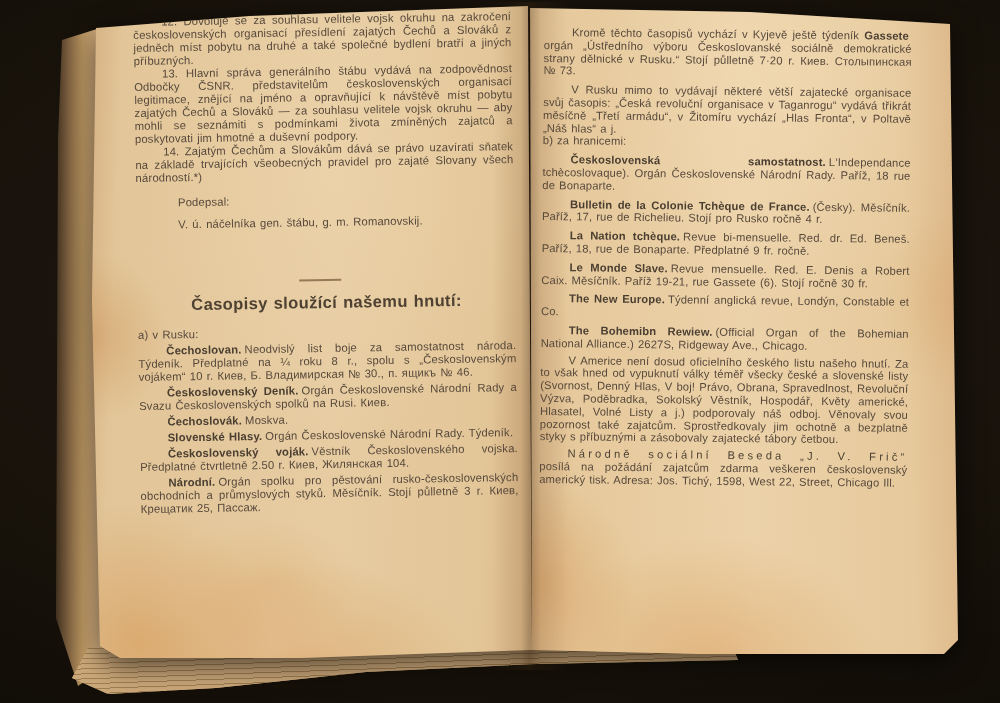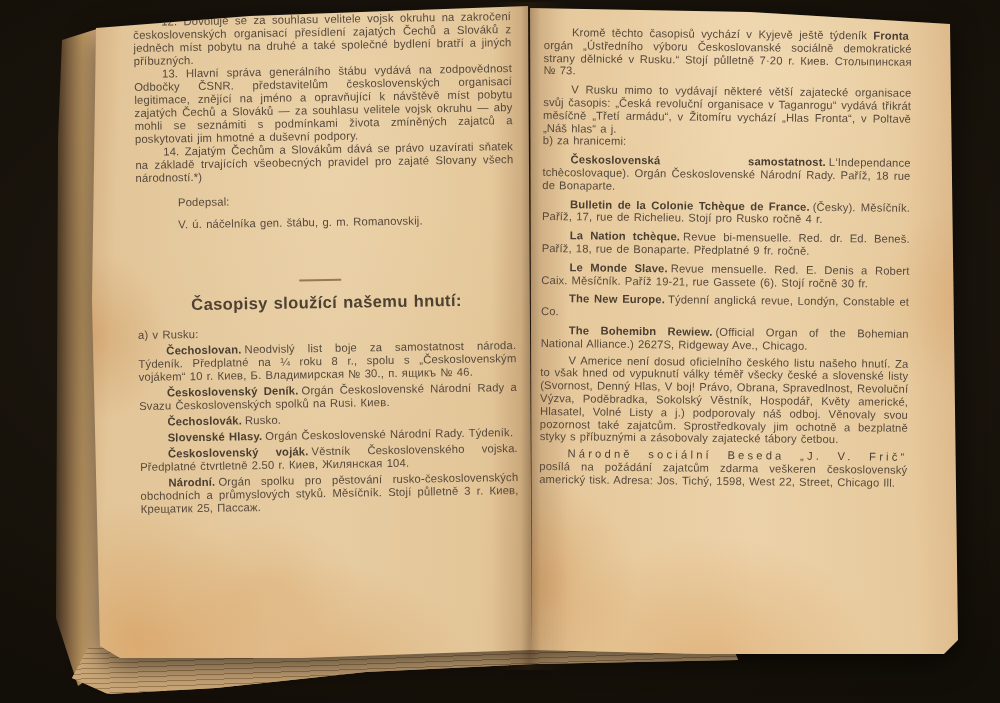--- a/index.html
+++ b/index.html
@@ -92,30 +92,30 @@
         <p>13. Hlavní správa generálního štábu vydává na zodpovědnost Odbočky ČSNR. představitelům československých organisací legitimace, znějící na jméno a opravňující k návštěvě míst pobytu zajatých Čechů a Slováků — za souhlasu velitele vojsk okruhu — aby mohli se seznámiti s podmínkami života zmíněných zajatců a poskytovati jim hmotné a duševní podpory.</p>
         <p>14. Zajatým Čechům a Slovákům dává se právo uzavírati sňatek na základě trvajících všeobecných pravidel pro zajaté Slovany všech národností.*)</p>
         <p class="podepsal">Podepsal:</p>
         <p class="signature">V. ú. náčelníka gen. štábu, g. m. Romanovskij.</p>
         <div class="divider"></div>
         <p class="heading">Časopisy sloužící našemu hnutí:</p>
         <p class="section-label">a) v Rusku:</p>
 
         <p class="entry"><b>Čechoslovan.</b><span>Neodvislý list boje za samostatnost národa. Týdeník. Předplatné na ¼ roku 8 r., spolu s „Československým vojákem“ 10 r. Киев, Б. Владимирская № 30., п. ящикъ № 46.</span></p>
         <p class="entry"><b>Československý Deník.</b><span>Orgán Československé Národní Rady a Svazu Československých spolků na Rusi. Киев.</span></p>
-        <p class="entry"><b>Čechoslovák.</b><span>Rusko.</span></p>
+        <p class="entry"><b>Čechoslovák.</b><span>Moskva.</span></p>
         <p class="entry"><b>Slovenské Hlasy.</b><span>Orgán Československé Národní Rady. Týdeník.</span></p>
         <p class="entry"><b>Československý voják.</b><span>Věstník Československého vojska. Předplatné čtvrtletně 2.50 r. Киев, Жилянская 104.</span></p>
         <p class="entry"><b>Národní.</b><span>Orgán spolku pro pěstování rusko-československých obchodních a průmyslových styků. Měsíčník. Stojí půlletně 3 r. Киев, Крещатик 25, Пассаж.</span></p>
       </div>
     </div>
 
     <div class="page page-right">
       <div class="content content-right">
-        <p><span>Kromě těchto časopisů vychází v Kyjevě ještě týdeník </span><b>Fronta</b><span> orgán „Ústředního výboru Českoslovanské sociálně demokratické strany dělnické v Rusku.“ Stojí půlletně 7·20 r. Киев. Столыпинская № 73.</span></p>
+        <p><span>Kromě těchto časopisů vychází v Kyjevě ještě týdeník </span><b>Gassete</b><span> orgán „Ústředního výboru Českoslovanské sociálně demokratické strany dělnické v Rusku.“ Stojí půlletně 7·20 r. Киев. Столыпинская № 73.</span></p>
         <p class="gap6">V Rusku mimo to vydávají některé větší zajatecké organisace svůj časopis: „Česká revoluční organisace v Taganrogu“ vydává třikrát měsíčně „Třetí armádu“, v Žitomíru vychází „Hlas Fronta“, v Poltavě „Náš hlas“ a j.</p>
         <p class="noindent">b) za hranicemi:</p>
 
         <p class="entry"><b>Československá samostatnost.</b><span>L‘Independance tchècoslovaque). Orgán Československé Národní Rady. Paříž, 18 rue de Bonaparte.</span></p>
         <p class="entry"><b>Bulletin de la Colonie Tchèque de France.</b><span>(Česky). Měsíčník. Paříž, 17, rue de Richelieu. Stojí pro Rusko ročně 4 r.</span></p>
         <p class="entry"><b>La Nation tchèque.</b><span>Revue bi-mensuelle. Red. dr. Ed. Beneš. Paříž, 18, rue de Bonaparte. Předplatné 9 fr. ročně.</span></p>
         <p class="entry"><b>Le Monde Slave.</b><span>Revue mensuelle. Red. E. Denis a Robert Caix. Měsíčník. Paříž 19-21, rue Gassete (6). Stojí ročně 30 fr.</span></p>
         <p class="entry"><b>The New Europe.</b><span>Týdenní anglická revue, Londýn, Constable et Co.</span></p>
         <p class="entry"><b>The Bohemibn Rewiew.</b><span>(Official Organ of the Bohemian National Alliance.) 2627S, Ridgeway Ave., Chicago.</span></p>
 

